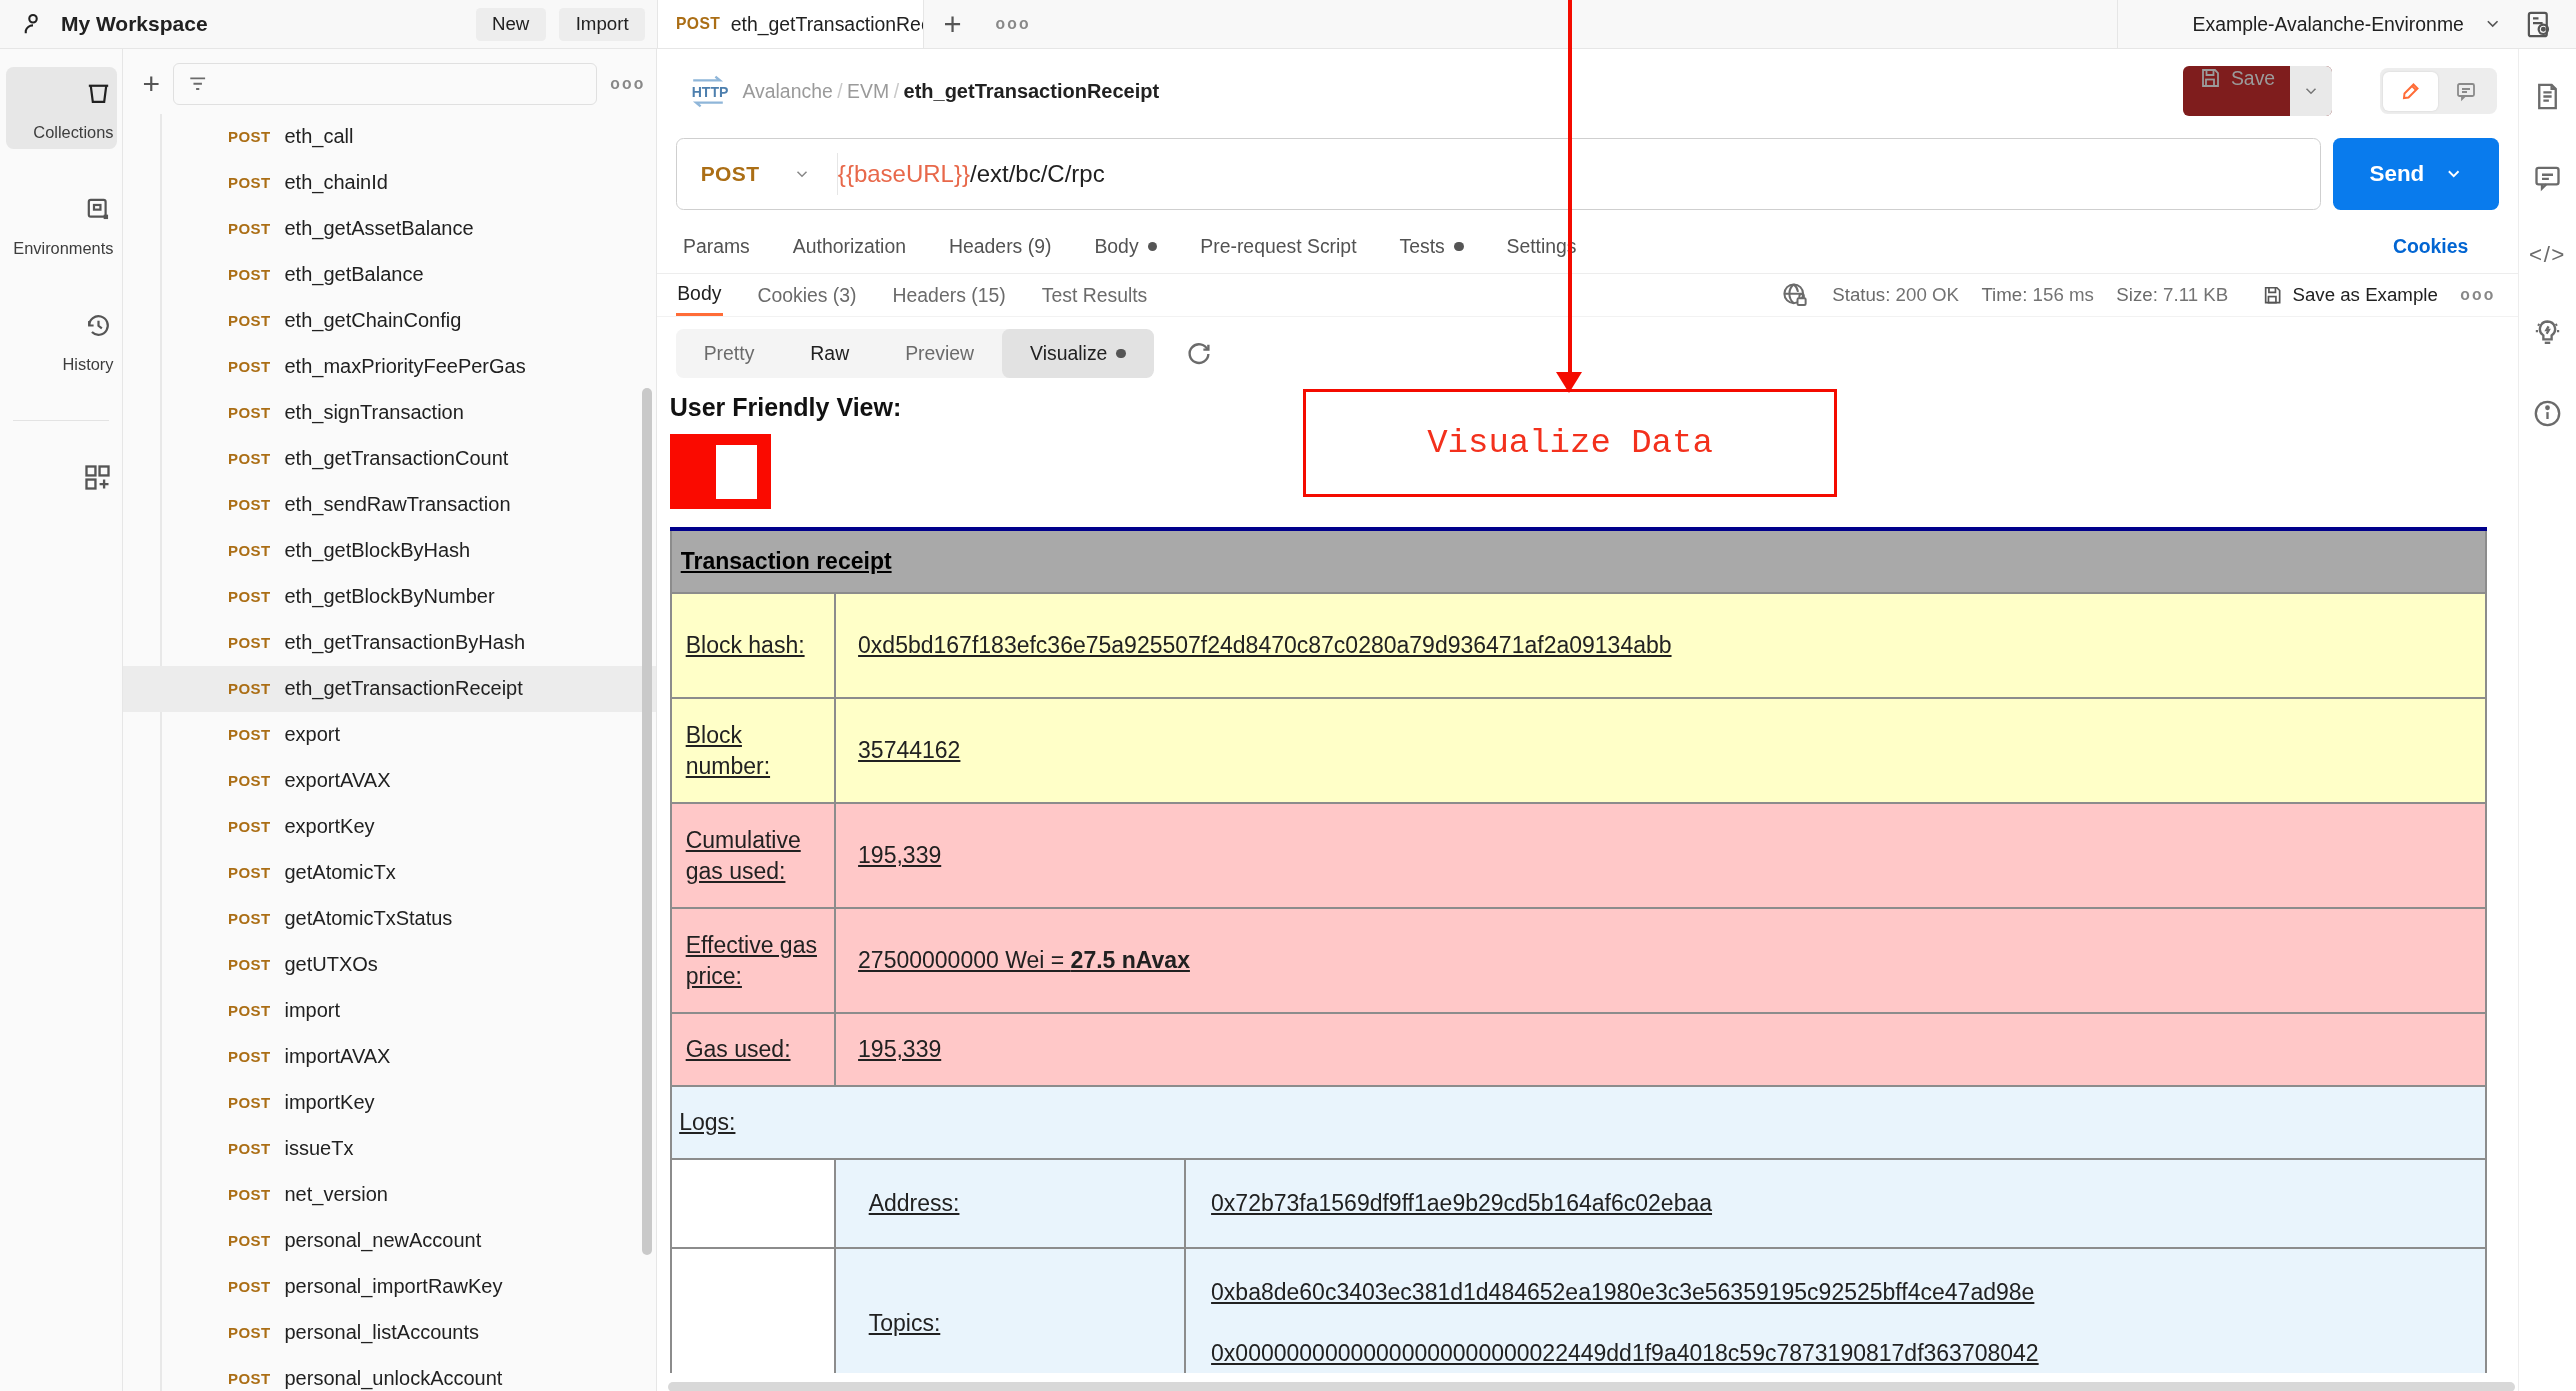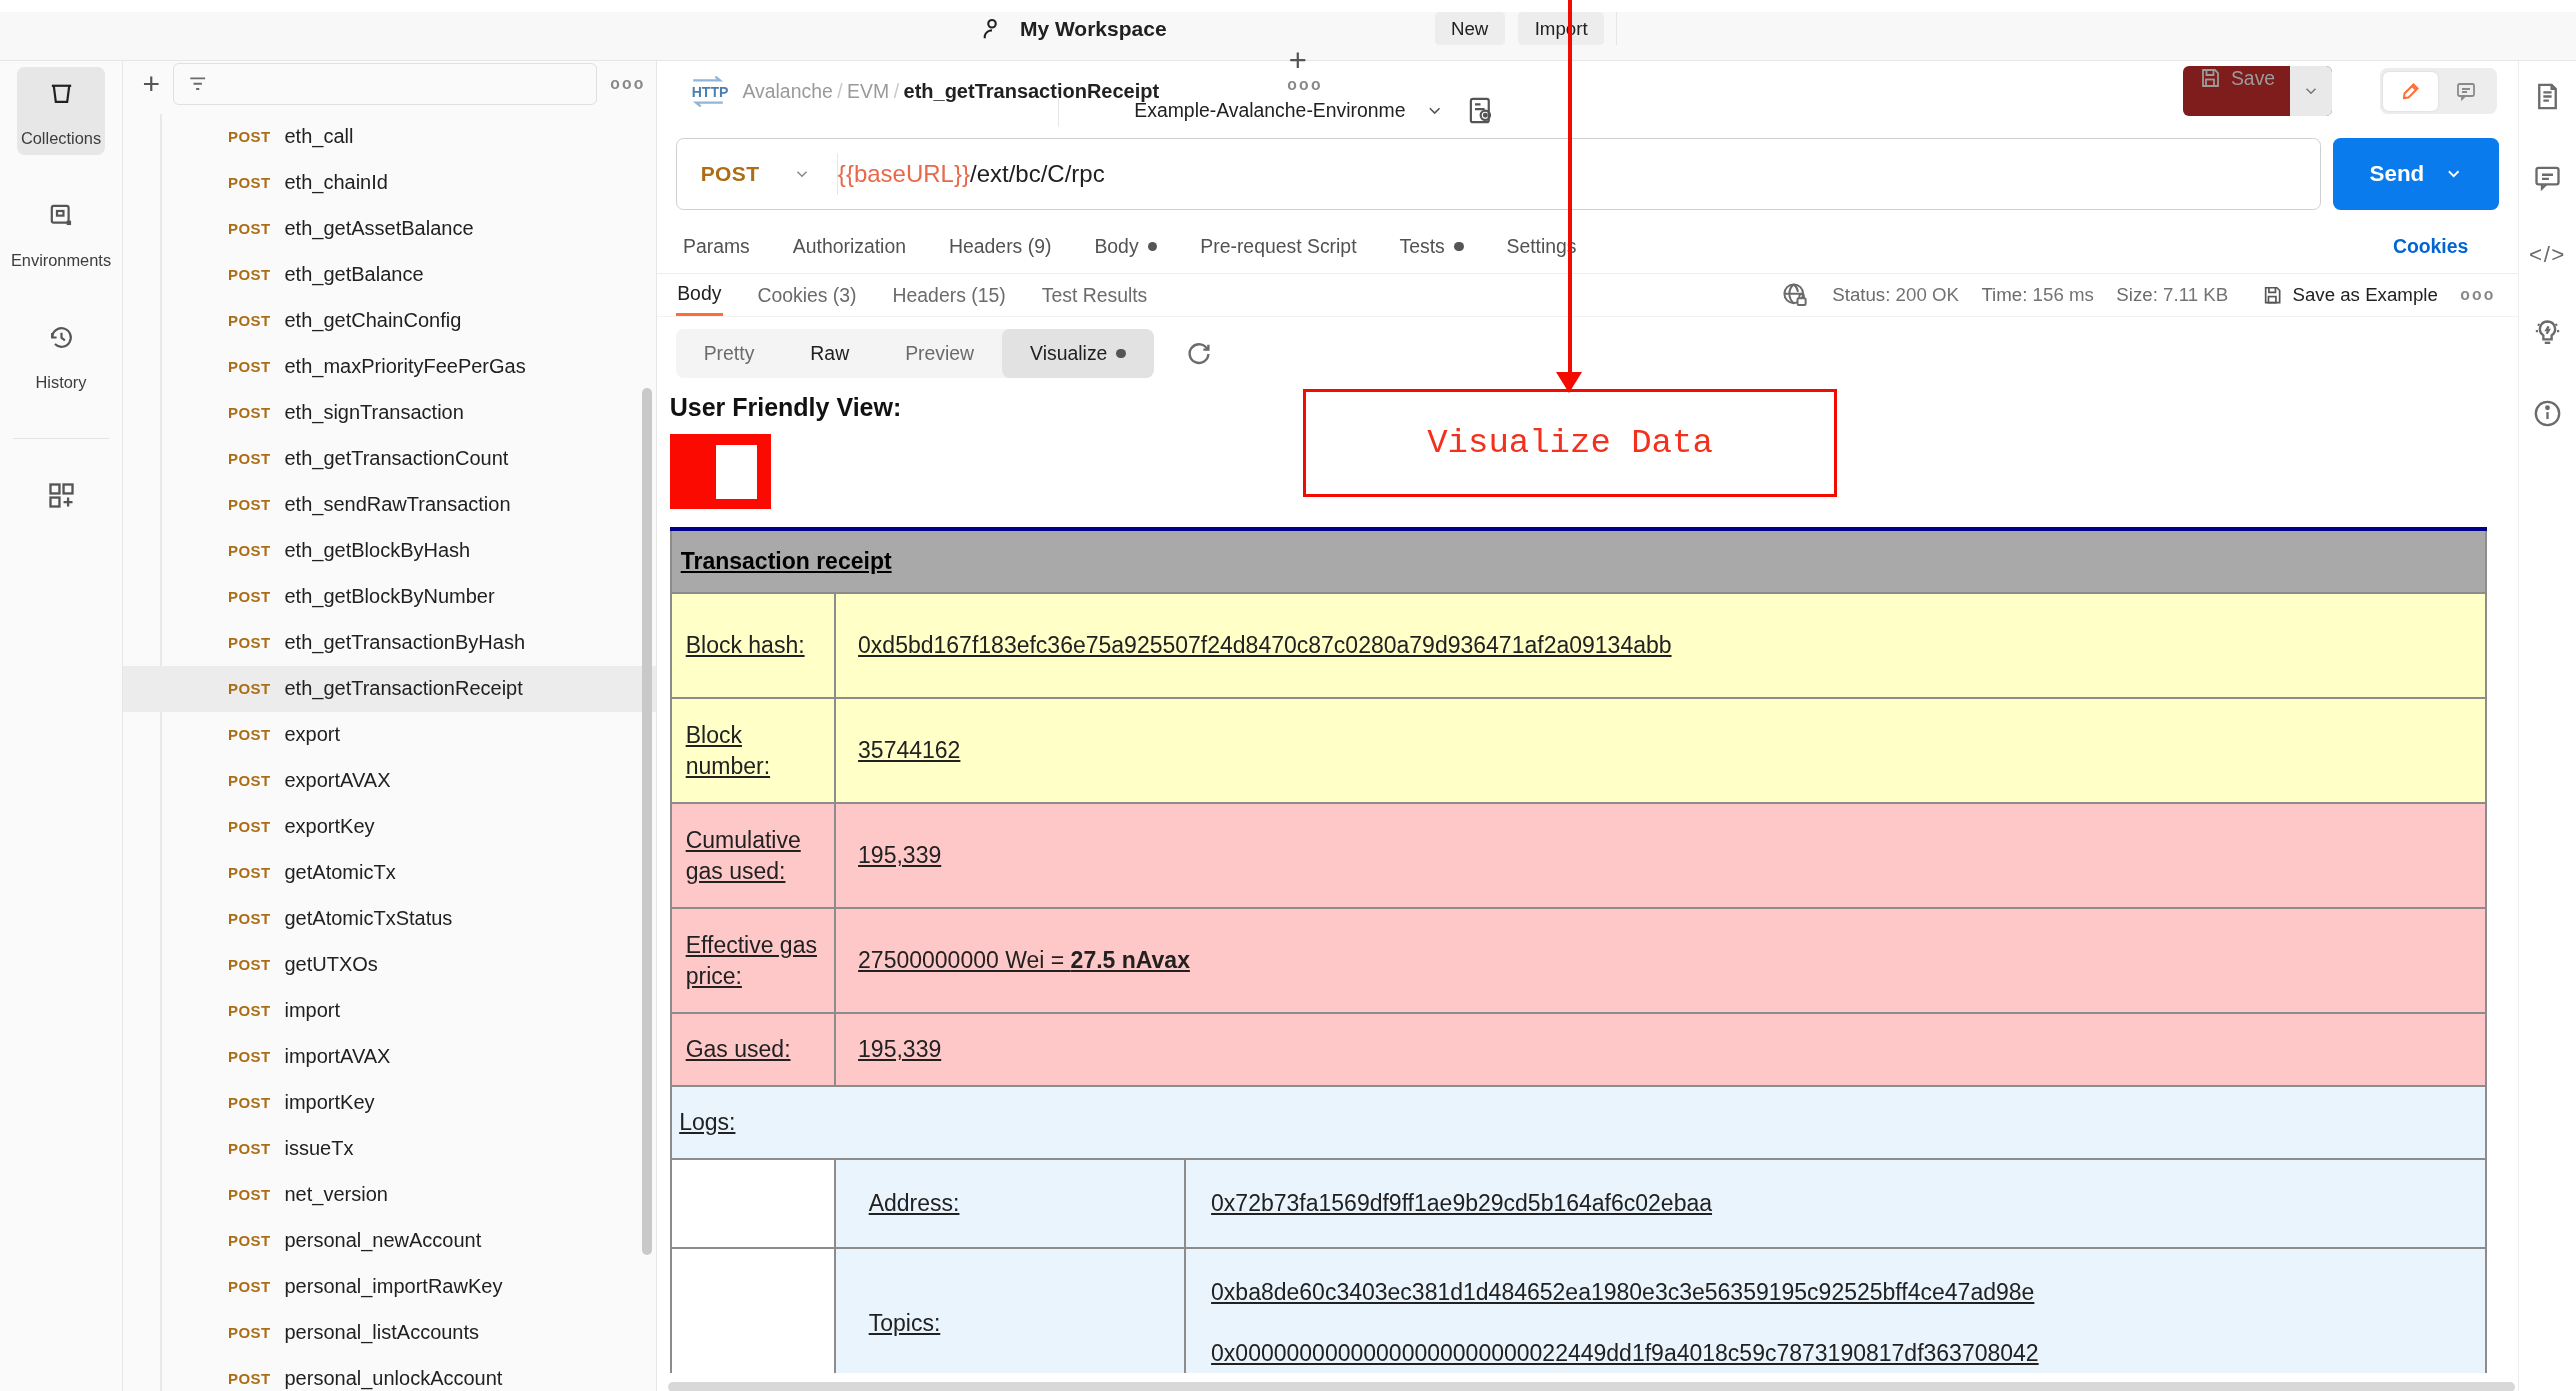--- a/index.html
+++ b/index.html
@@ -1,22 +1,22 @@
 <!DOCTYPE html>
 <html style="font-size:12px"><head>
 <meta charset="utf-8">
 <style>
   * { box-sizing: border-box; margin: 0; padding: 0; }
   html,body { width: 2576px; height: 1392px; overflow: hidden;
     font-family: "Liberation Sans", sans-serif; background: #fff; color: #212121; }
   body { position: relative; }
 
   
-  .topbar { position: absolute; top:12px; left:0; width:2576px; height:49px;
-    background:#f8f8f8; border-bottom:1.5px solid #e6e6e6; display:flex; align-items:center; z-index:5;flex-direction:column; }
+  .topbar { position: absolute; top:0; left:0; width:2576px; height:49px;
+    background:#f8f8f8; border-bottom:1.5px solid #e6e6e6; display:flex; align-items:center; z-index:5; }
   .tb-left { width:658px; height:100%; display:flex; align-items:center; gap:13.5px;
     padding:0 12px 0 19.4px; border-right:1.5px solid #e6e6e6; }
   .tb-title { font-size:21px; font-weight:700; margin-right:auto; white-space:nowrap; }
   .tb-btn { background:#ededed; border:none; border-radius:4.5px; height:33px; padding:0 16.4px;
     font-size:18.7px; color:#212121; font-family:inherit; }
   .tb-tab { width:266px; height:100%; background:#fff; border-right:1.5px solid #e6e6e6;
     display:flex; align-items:center; gap:10.5px; padding:0 15px 0 18px; overflow:hidden; }
   .method-badge { color:#ab6e15; font-weight:700; font-size:15.7px; letter-spacing:0.4px; flex:none; }
   .tb-tab-name { font-size:19.4px; white-space:nowrap; }
   .tab-add { background:none; border:none; font-size:31px; font-weight:300; color:#555;
@@ -26,22 +26,22 @@
   .tb-spacer { flex:1; }
   .tb-env { height:100%; display:flex; align-items:center; gap:19.4px;
     border-left:1.5px solid #e6e6e6; padding:0 21px 0 75px; }
   .env-name { font-size:19.4px; white-space:nowrap; }
 
   
   .app { position:absolute; top:49px; left:0; width:2576px; height:1343px; display:flex; }
 
   .rail { width:123px; background:#fafafa; border-right:1.5px solid #e6e6e6;
     display:flex; flex-direction:column; align-items:center; padding-top:18px; flex:none; }
-  .rail-item { width:88px; border-radius:7.5px; padding:10.5px 3px 7.5px;
-    display:flex; flex-direction:column; align-items:center; gap:20px; margin-bottom:34px; }
+  .rail-item { width:111px; border-radius:7.5px; padding:10.5px 3px 7.5px;
+    display:flex; flex-direction:column; align-items:flex-end; gap:14px; margin-bottom:34px; }
   .rail-item.active { background:#e7e7e7; }
   .rail-label { font-size:16.4px; color:#3d3d3d; }
   .rail-divider { width:96px; border-top:1.5px solid #e3e3e3; margin:4.5px 0 30px; }
 
   .sidebar { width:534px; background:#fafafa; border-right:1.5px solid #e6e6e6;
     position:relative; flex:none; overflow:hidden; }
   .sb-top { display:flex; align-items:center; gap:13.5px; padding:13.5px 10.5px 9px 19.4px; }
   .sb-add { background:none; border:none; font-size:30px; font-weight:300; color:#555; line-height:1; font-family:inherit; }
   .sb-search { flex:1; height:42px; background:#fafafa; border:1.5px solid #e0e0e0; border-radius:6px;
     display:flex; align-items:center; padding:0 10.5px; }

